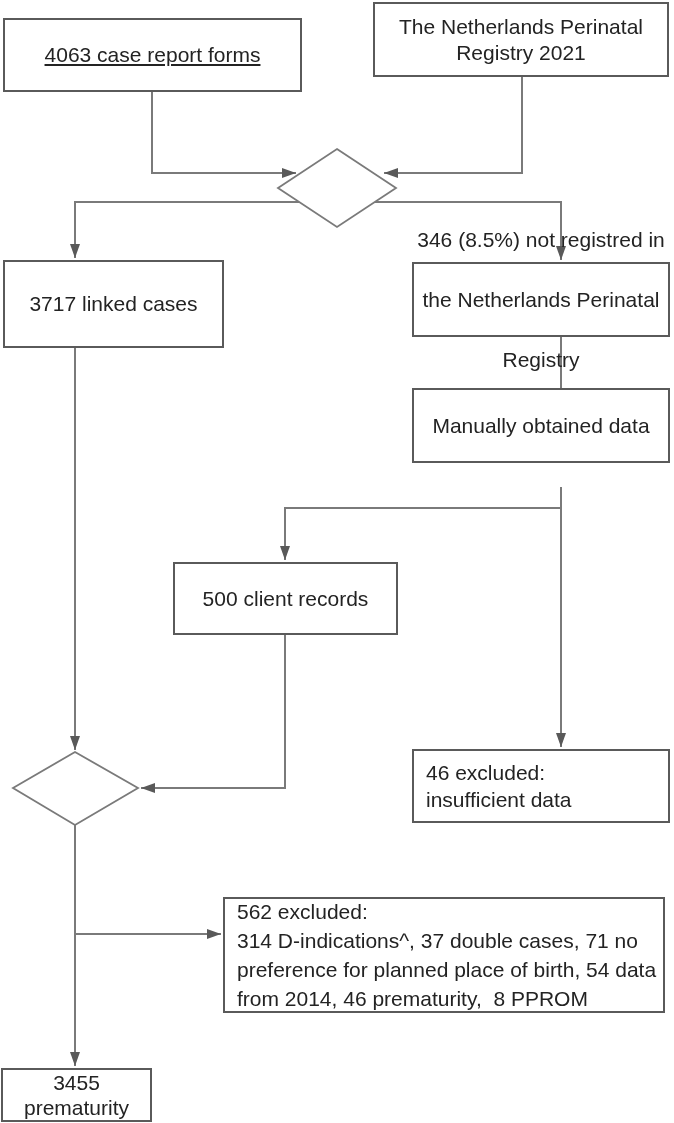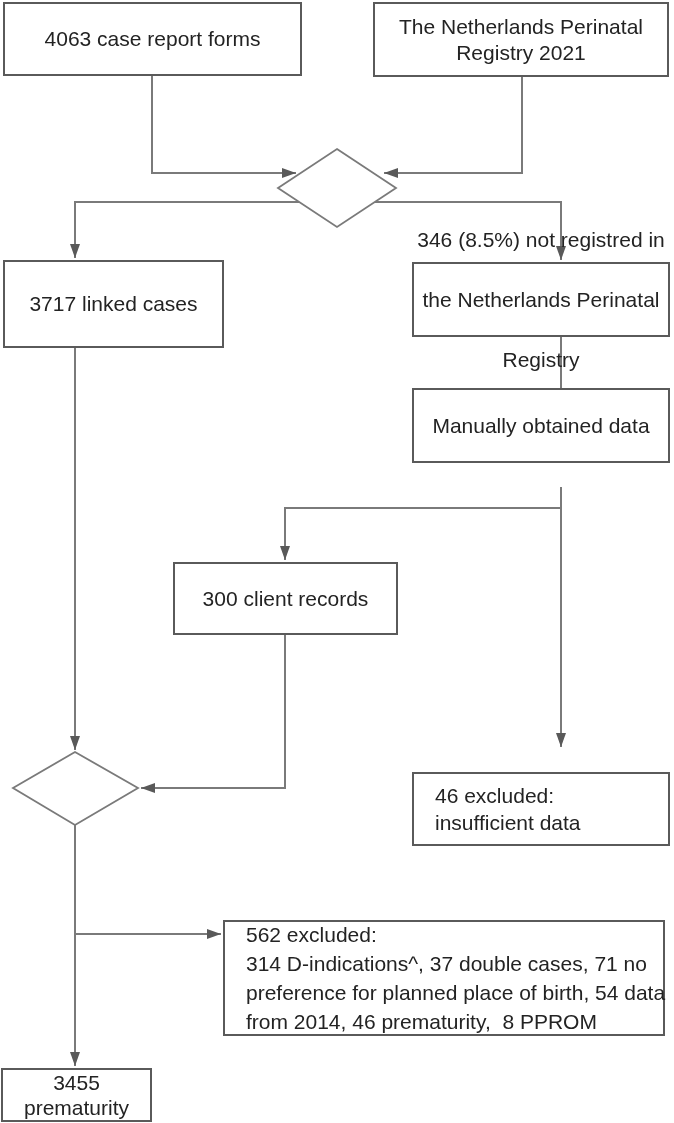--- a/index.html
+++ b/index.html
@@ -15,23 +15,23 @@
   .conn{fill:none;stroke:var(--line,#7a7a7a);stroke-width:2;}
   .diamond{fill:#ffffff;stroke:var(--line,#8a8a8a);stroke-width:1.8;}
   .arrowhead{fill:var(--arrow,#595959);}
   .node{
     position:absolute; box-sizing:border-box; background:#ffffff;
     border:2px solid var(--border,#5a5a5a);
     display:flex; flex-direction:column; justify-content:center;
     font-size:21px; line-height:26px;
   }
   .node.center{align-items:center;text-align:center;}
-  .node.leftal{align-items:flex-start;text-align:center;padding-left:21px;padding-right:3px;margin-top:23px;}
+  .node.leftal{align-items:flex-start;text-align:center;padding-left:12px;padding-right:3px;}
   .ln{white-space:pre;}
-  .n-case    {left:3px;   top:2px;    width:299px; height:74px;}
+  .n-case    {left:3px;   top:18px;    width:299px; height:74px;text-decoration:underline;}
   .n-registry{left:373px; top:2px;    width:296px; height:75px;}
   .n-linked  {left:3px;   top:260px;  width:221px; height:88px;}
   .n-notreg  {left:412px; top:262px;  width:258px; height:75px; line-height:25px;gap:35px;}
   .n-manual  {left:412px; top:388px;  width:258px; height:75px;}
   .n-client  {left:173px; top:562px;  width:225px; height:73px;}
   .n-exc46   {left:412px; top:749px;  width:258px; height:74px; line-height:27px;}
   .n-exc562  {left:223px; top:897px;  width:442px; height:116px; line-height:29px;}
   .n-incl    {left:1px;   top:1068px; width:151px; height:54px; line-height:25px;}
 </style>
 </head>
@@ -79,21 +79,21 @@
     <div class="ln">346 (8.5%) not registred in</div>
     <div class="ln">the Netherlands Perinatal</div>
     <div class="ln">Registry</div>
   </div>
 
   <div class="node center n-manual">
     <div class="ln">Manually obtained data</div>
   </div>
 
   <div class="node center n-client">
-    <div class="ln">300 client records</div>
+    <div class="ln">500 client records</div>
   </div>
 
   <div class="node leftal n-exc46">
     <div class="ln">46 excluded:</div>
     <div class="ln">insufficient data</div>
   </div>
 
   <div class="node leftal n-exc562">
     <div class="ln">562 excluded:</div>
     <div class="ln">314 D-indications^, 37 double cases, 71 no</div>

